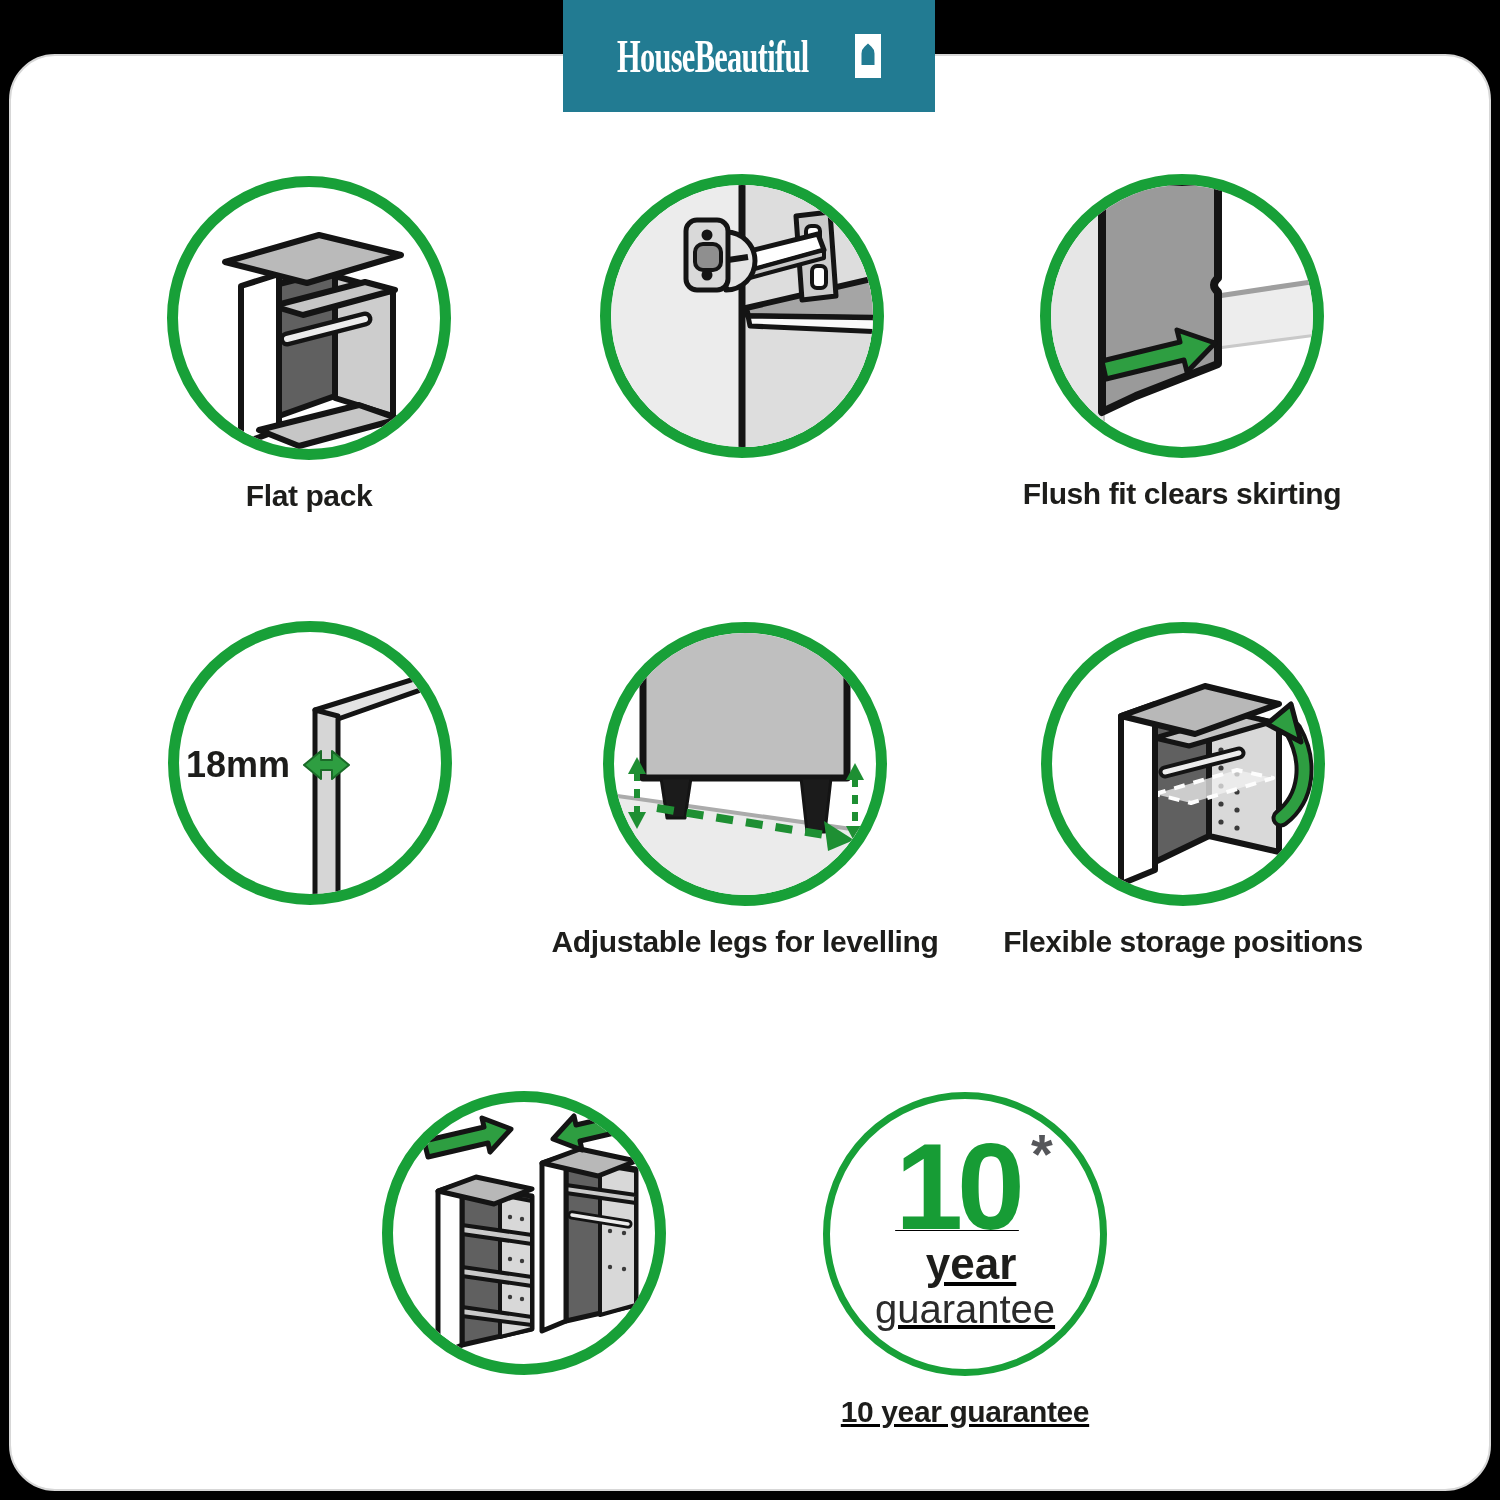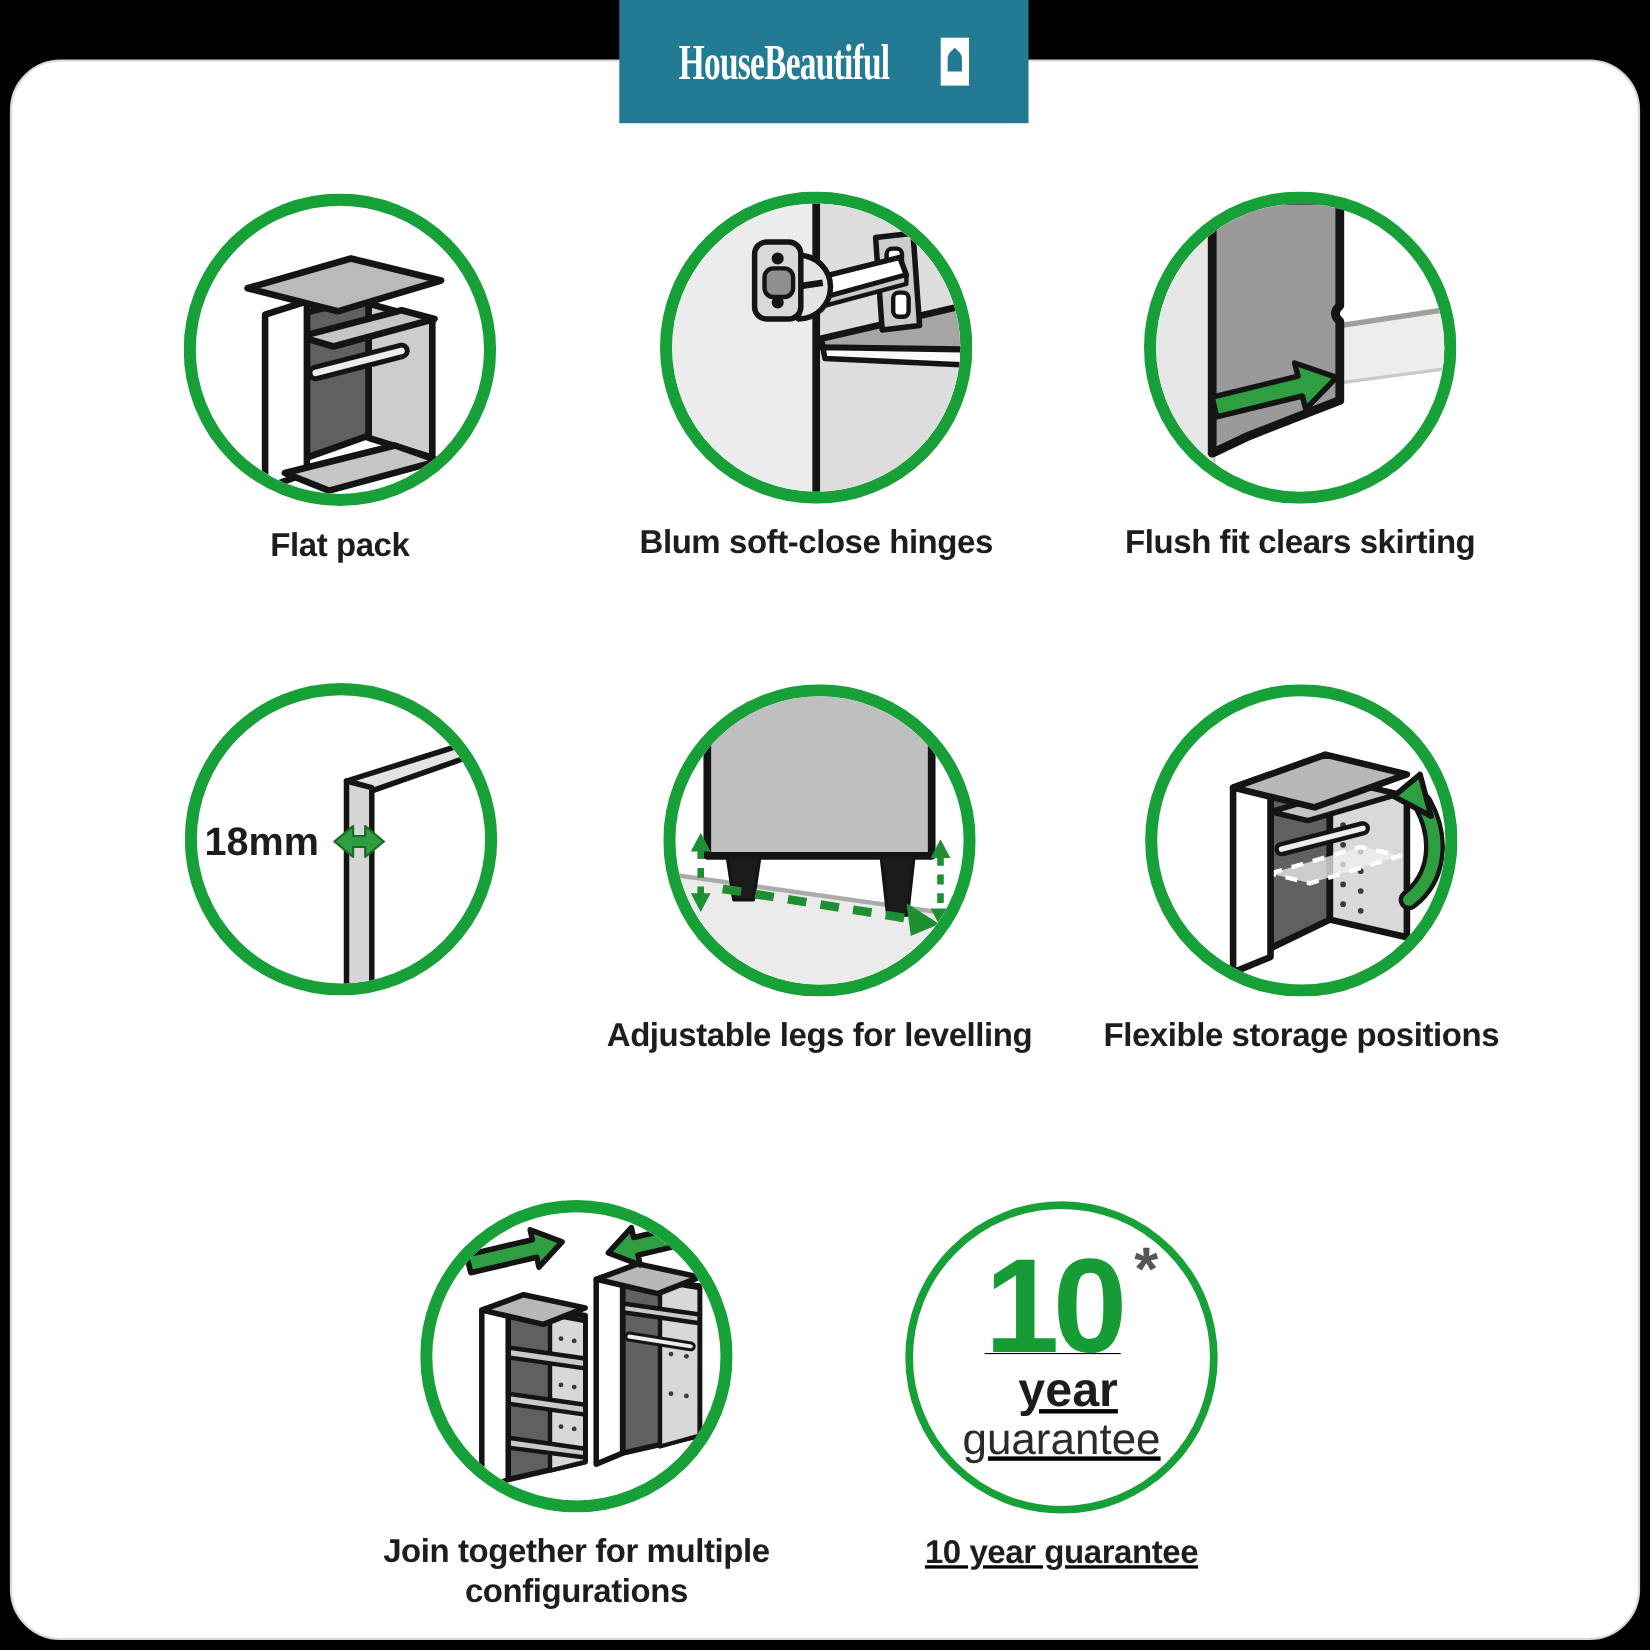--- a/index.html
+++ b/index.html
@@ -126,21 +126,20 @@
         <polygon points="144,98 224,76 224,84 146,105" fill="#c9c9c9" stroke="#141414" stroke-width="4"></polygon>
         <path d="M126,58 a28,28 0 0 1 0,58 z" fill="#e4e4e4" stroke="#141414" stroke-width="5"></path>
         <line x1="128" y1="86" x2="148" y2="83" stroke="#141414" stroke-width="6"></line>
         <rect x="86" y="46" width="42" height="70" rx="11" fill="#d9d9d9" stroke="#141414" stroke-width="5"></rect>
         <circle cx="107" cy="61" r="5.5" fill="#141414"></circle>
         <circle cx="107" cy="101" r="5.5" fill="#141414"></circle>
         <rect x="95" y="70" width="26" height="26" rx="8" fill="#8f8f8f" stroke="#141414" stroke-width="4"></rect>
       </g>
     </svg>
   </div>
-  <div class="caption">Blum soft-close hinges</div>
 </div>
 
 <div class="tile" style="left:947px;top:174px;">
   <div class="circle-box">
     <svg viewBox="0 0 284 284">
       <defs>
           <clipPath id="c3">
             <circle cx="142" cy="142" r="131"></circle>
           </clipPath>
         </defs>
@@ -285,21 +284,20 @@
         <line x1="190" y1="124" x2="246" y2="133" stroke="#141414" stroke-width="9" stroke-linecap="round"></line>
         <line x1="190" y1="124" x2="246" y2="133" stroke="#ededed" stroke-width="3.5" stroke-linecap="round"></line>
         <polygon points="160,72 184,64 184,230 160,240" fill="#ffffff" stroke="#141414" stroke-width="5"></polygon>
         <polygon points="160,72 198,58 254,70 216,85" fill="#b8b8b8" stroke="#141414" stroke-width="5"></polygon>
 
         <polygon class="arrow-green" points="42,50 102,36 100,27 129,38 108,61 106,52 46,66"></polygon>
         <polygon class="arrow-green" points="258,36 198,50 200,59 171,48 192,25 194,34 254,20"></polygon>
       </g>
     </svg>
   </div>
-  <div class="caption">Join together for multiple configurations</div>
 </div>
 
 <div class="tile" style="left:730px;top:1092px;text-decoration:underline;">
   <div class="badge-circle">
     <div class="ten-row">
       <span class="ten">10</span>
       <span class="star">*</span>
     </div>
     <div class="year">year</div>
     <div class="guarantee">guarantee</div>

